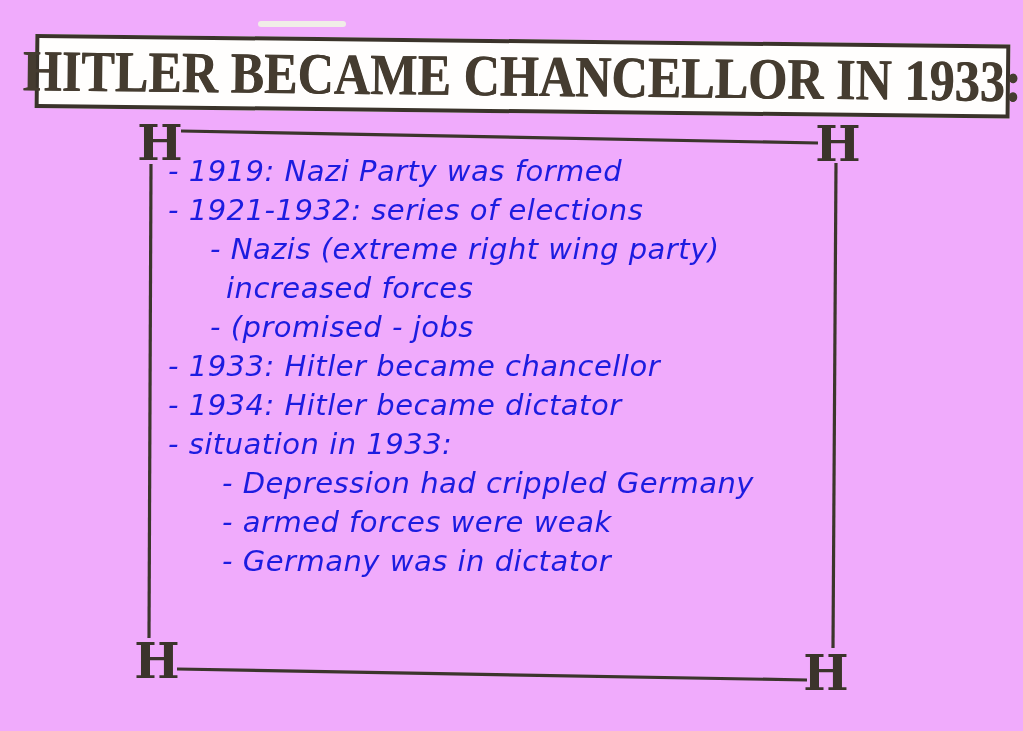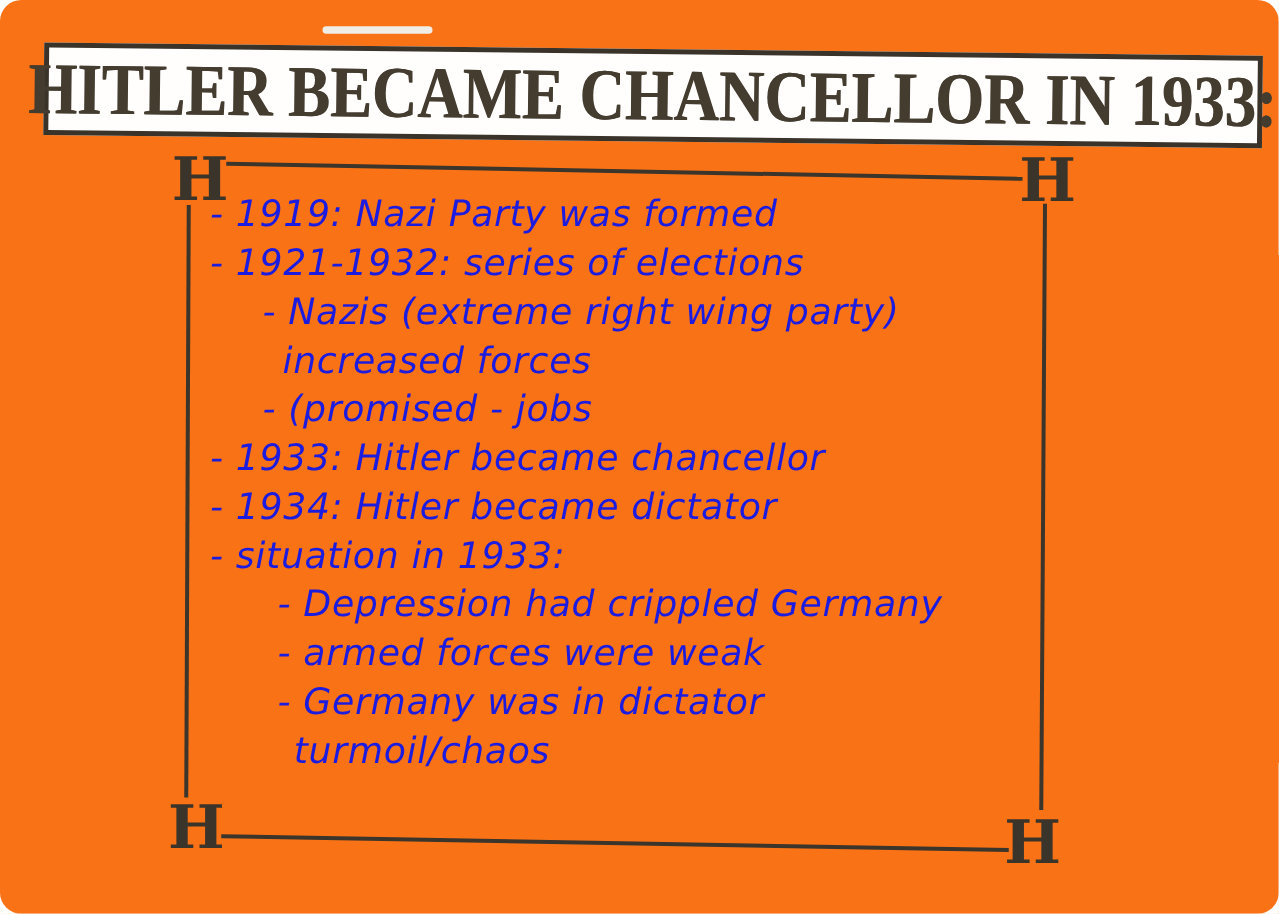--- a/index.html
+++ b/index.html
@@ -1,18 +1,18 @@
 <!DOCTYPE html>
 <html><head>
 <meta charset="utf-8">
 <style>
   html,body{margin:0;padding:0;background:#ffffff;}
   .stage{
-    position:relative;width:1023px;height:731px;background:#f97316;
-    overflow:hidden;font-family:"DejaVu Sans",sans-serif;border-radius:17px;
+    position:relative;width:1023px;height:731px;background:#f0abfc;
+    overflow:hidden;font-family:"DejaVu Sans",sans-serif;
   }
   
   .smudge{
     position:absolute;left:258px;top:21px;width:88px;height:6px;
     background:#f0ede7;border-radius:3px;
   }
   
   .title-box{
     position:absolute;left:35px;top:34px;width:975px;height:74px;
     box-sizing:border-box;border:4px solid #3a332a;background:#fffefd;
@@ -69,16 +69,15 @@
     <div class="note-line" style="margin-left:0">- 1921-1932: series of elections</div>
     <div class="note-line" style="margin-left:42px">- Nazis (extreme right wing party)</div>
     <div class="note-line" style="margin-left:58px">increased forces</div>
     <div class="note-line" style="margin-left:42px">- (promised - jobs</div>
     <div class="note-line" style="margin-left:0">- 1933: Hitler became chancellor</div>
     <div class="note-line" style="margin-left:0">- 1934: Hitler became dictator</div>
     <div class="note-line" style="margin-left:0">- situation in 1933:</div>
     <div class="note-line" style="margin-left:54px">- Depression had crippled Germany</div>
     <div class="note-line" style="margin-left:54px">- armed forces were weak</div>
     <div class="note-line" style="margin-left:54px">- Germany was in dictator</div>
-    <div class="note-line" style="margin-left:67px">turmoil/chaos</div>
   </div>
 
 </div>
 
 </body></html>

